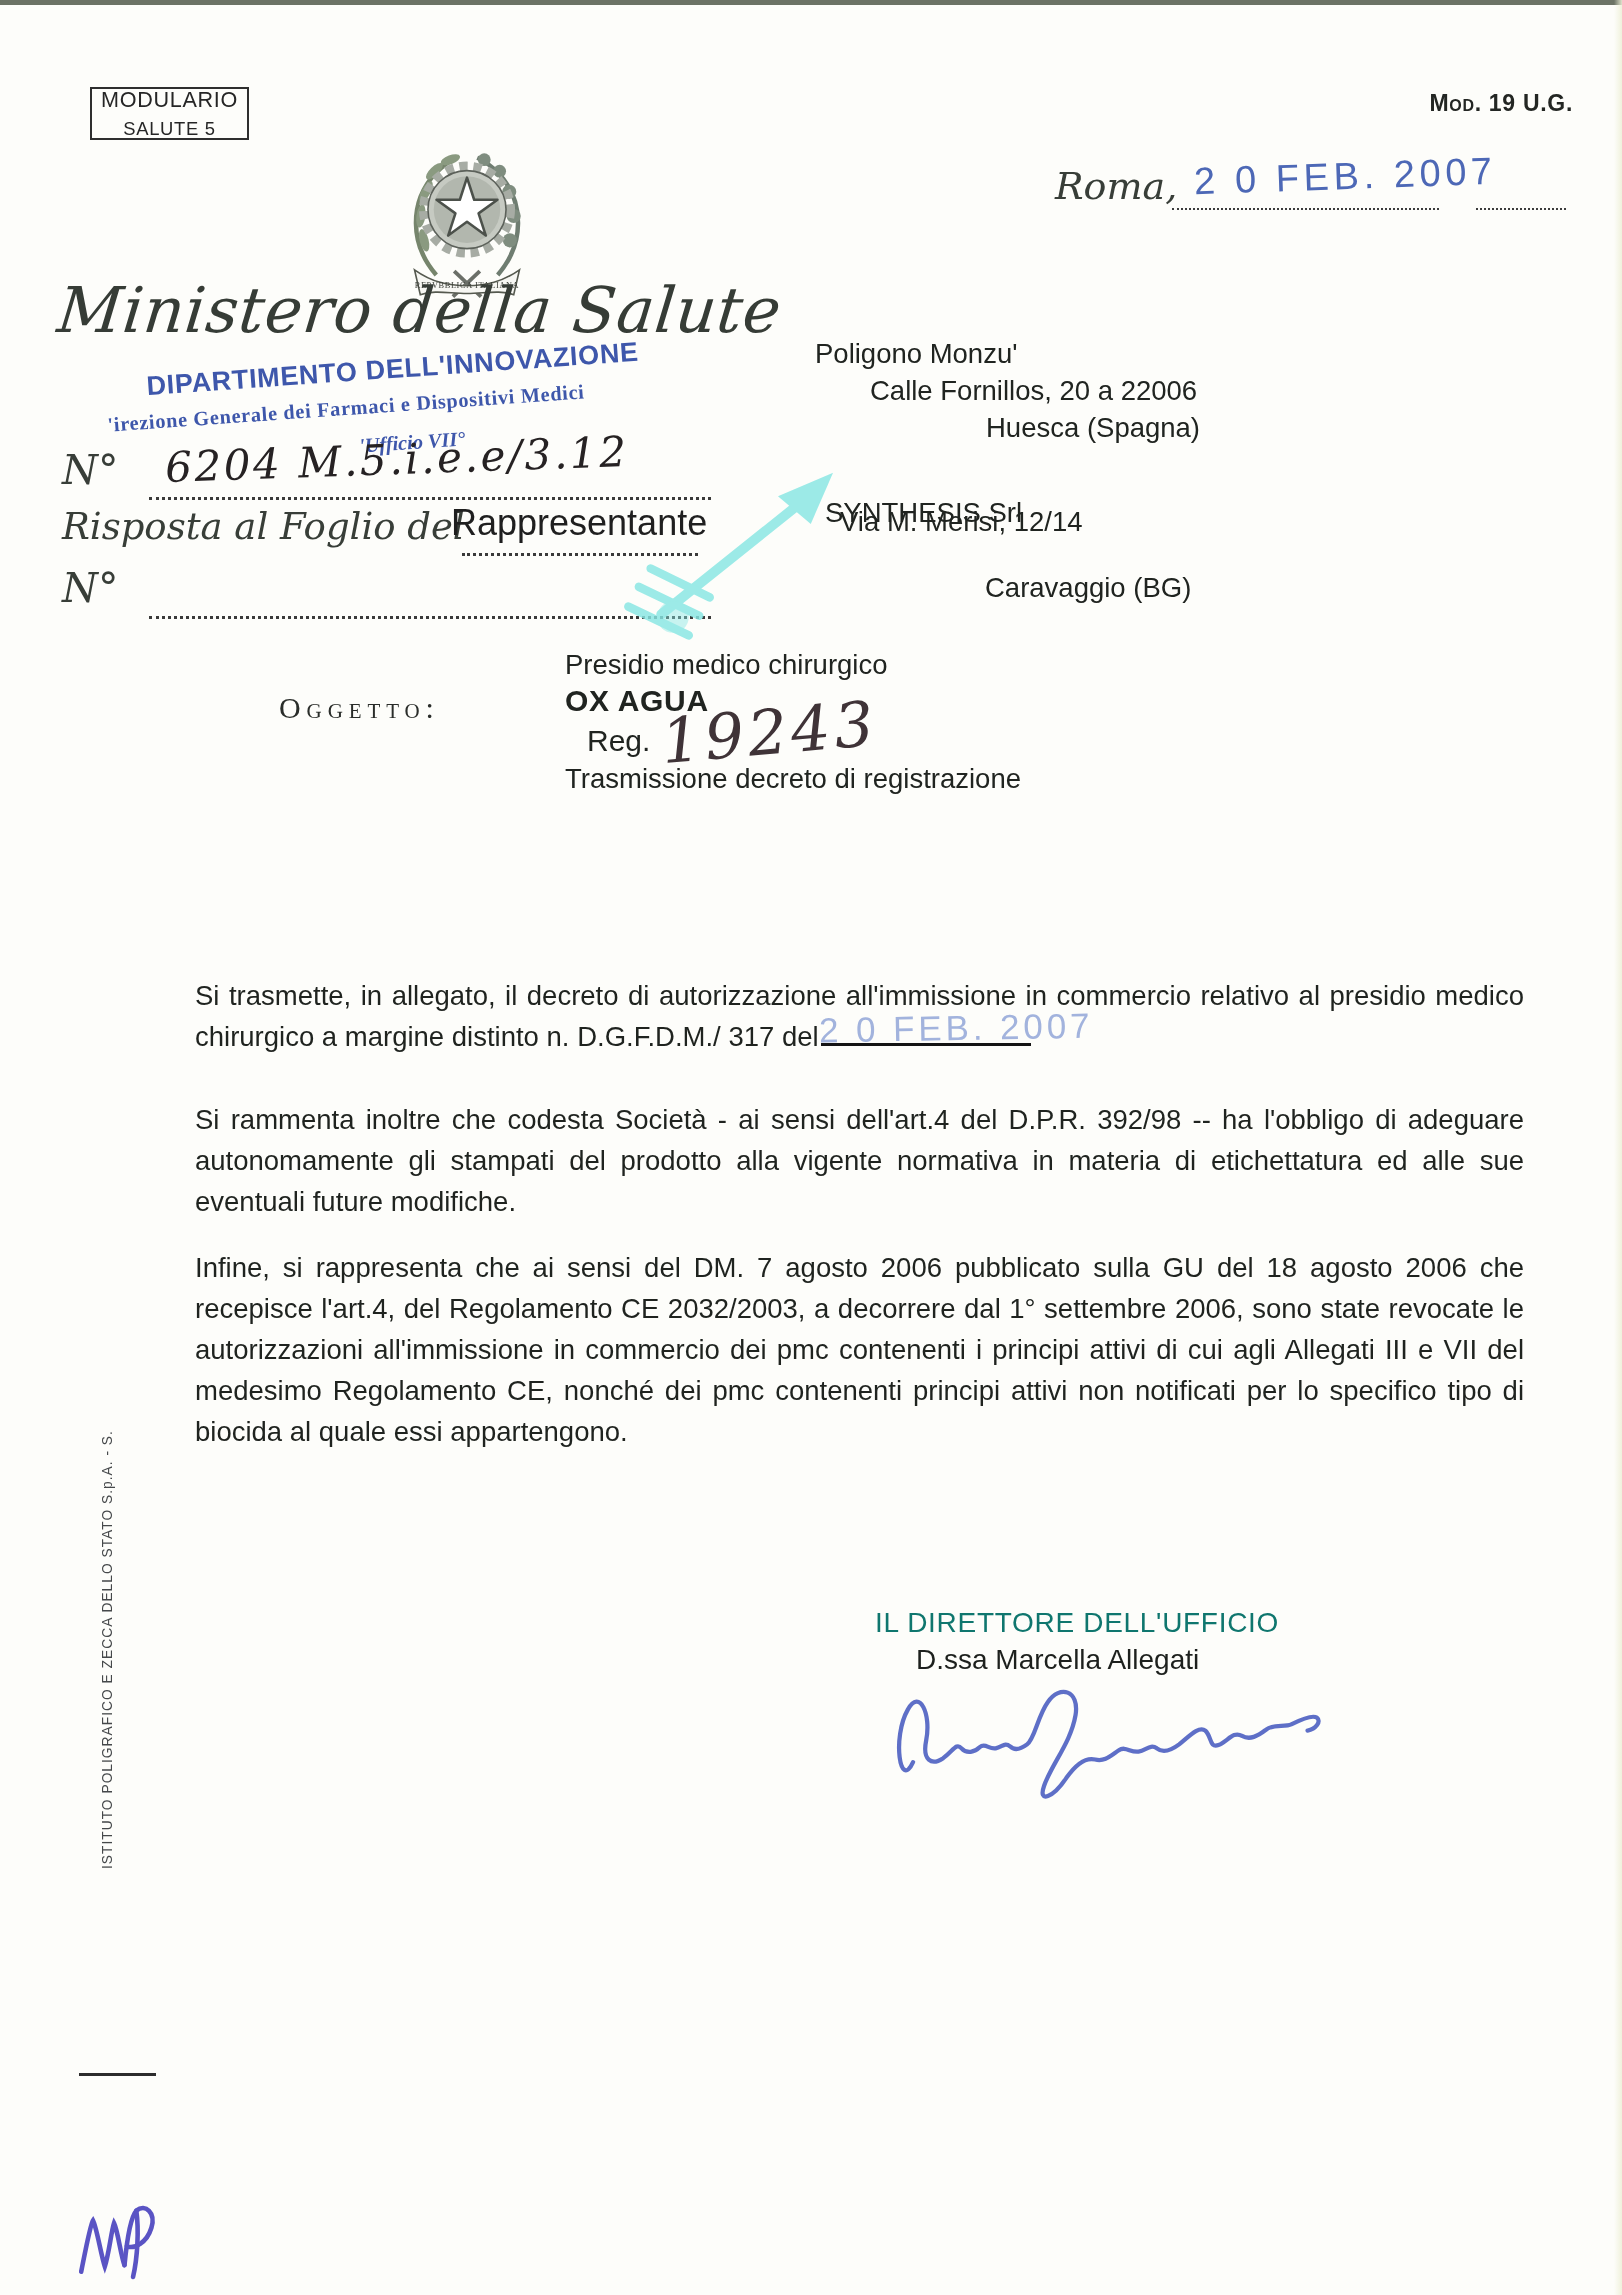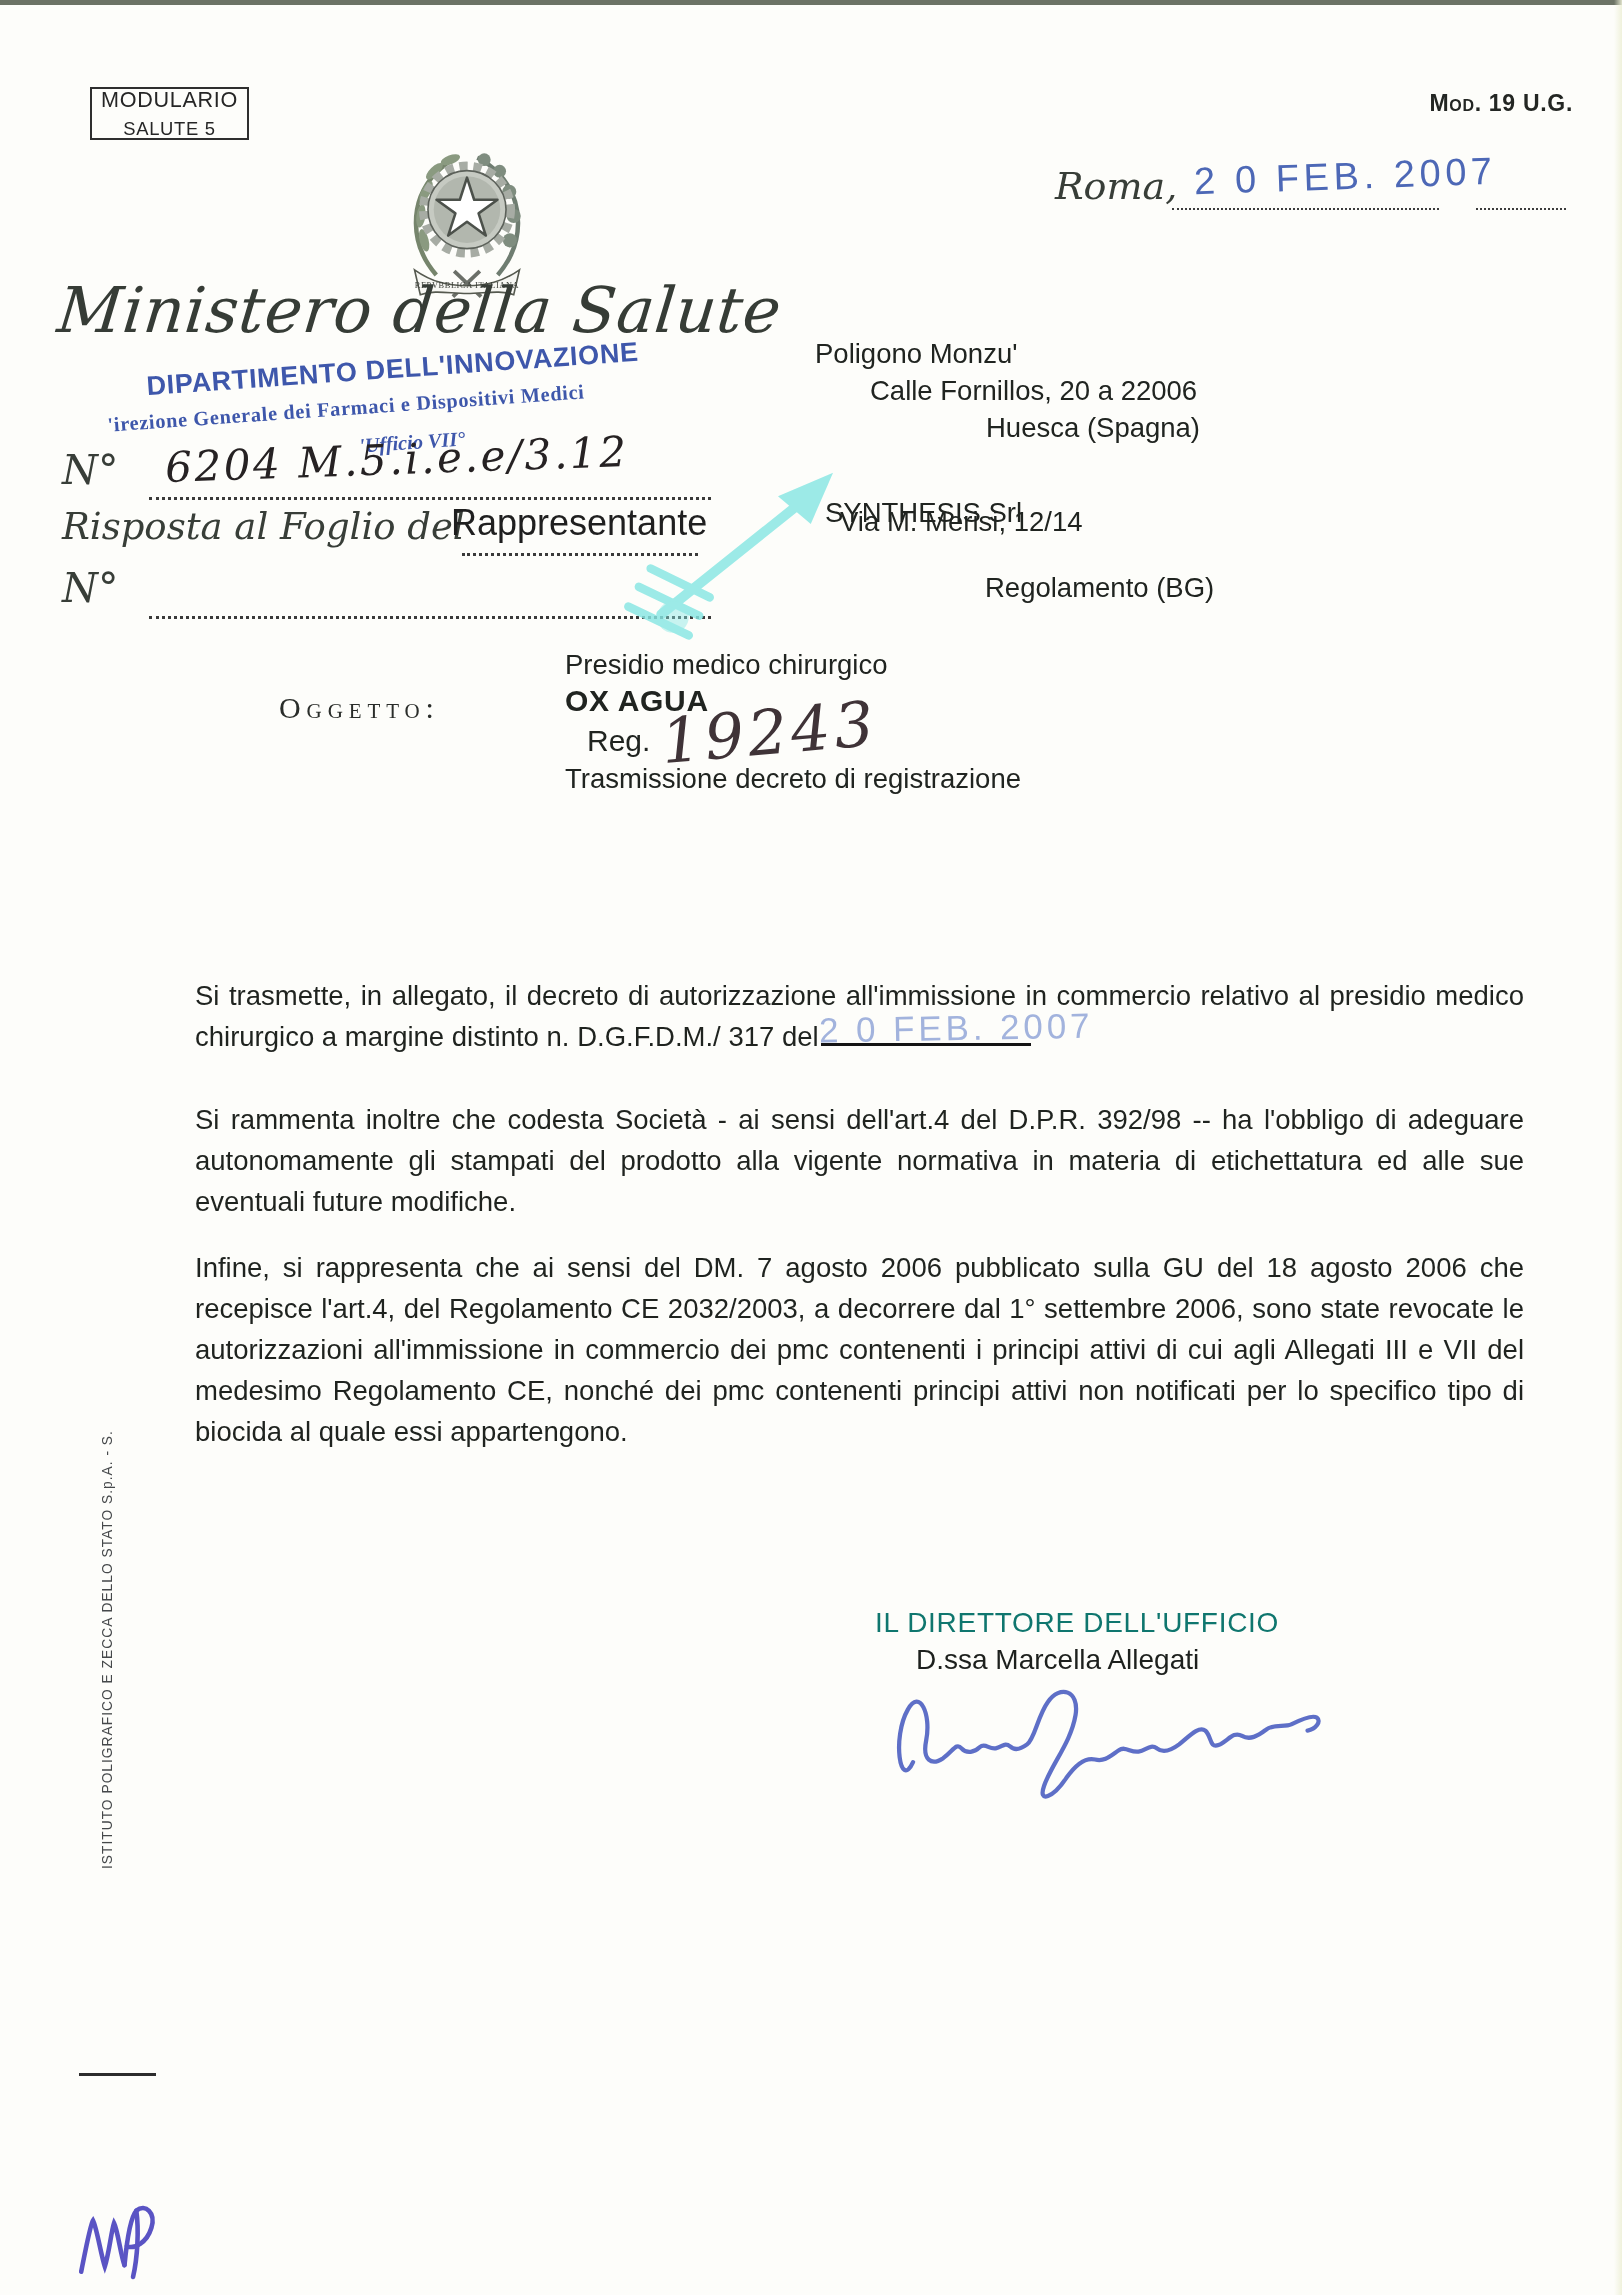--- a/index.html
+++ b/index.html
@@ -154,21 +154,21 @@
   <div class="abs date-stamp">2 0 FEB. 2007</div>
   <div class="abs dot-dA"></div>
   <div class="abs dot-dB"></div>
 
   <div class="abs addr a2">Poligono Monzu'</div>
   <div class="abs addr a3">Calle Fornillos, 20 a 22006</div>
   <div class="abs addr a4">Huesca (Spagna)</div>
 
   <div class="abs addr b1">SYNTHESIS Srl</div>
   <div class="abs addr b2">Via M. Merisi, 12/14</div>
-  <div class="abs addr b3">Regolamento (BG)</div>
+  <div class="abs addr b3">Caravaggio (BG)</div>
 
   <div class="abs oggetto-label">Oggetto:</div>
   <div class="abs og1">Presidio medico chirurgico</div>
   <div class="abs og2">OX AGUA</div>
   <div class="abs og3">Reg.</div>
   <div class="abs hand og3-hand">19243</div>
   <div class="abs og4">Trasmissione decreto di registrazione</div>
 
   <p class="abs body-p p1"><span>Si trasmette, in allegato, il decreto di autorizzazione all'immissione in commercio relativo al presidio medico chirurgico a margine distinto n. D.G.F.D.M./ 317 del</span><span class="underline-blank"><span class="stamp-light">2 0 FEB. 2007</span></span></p>
 

